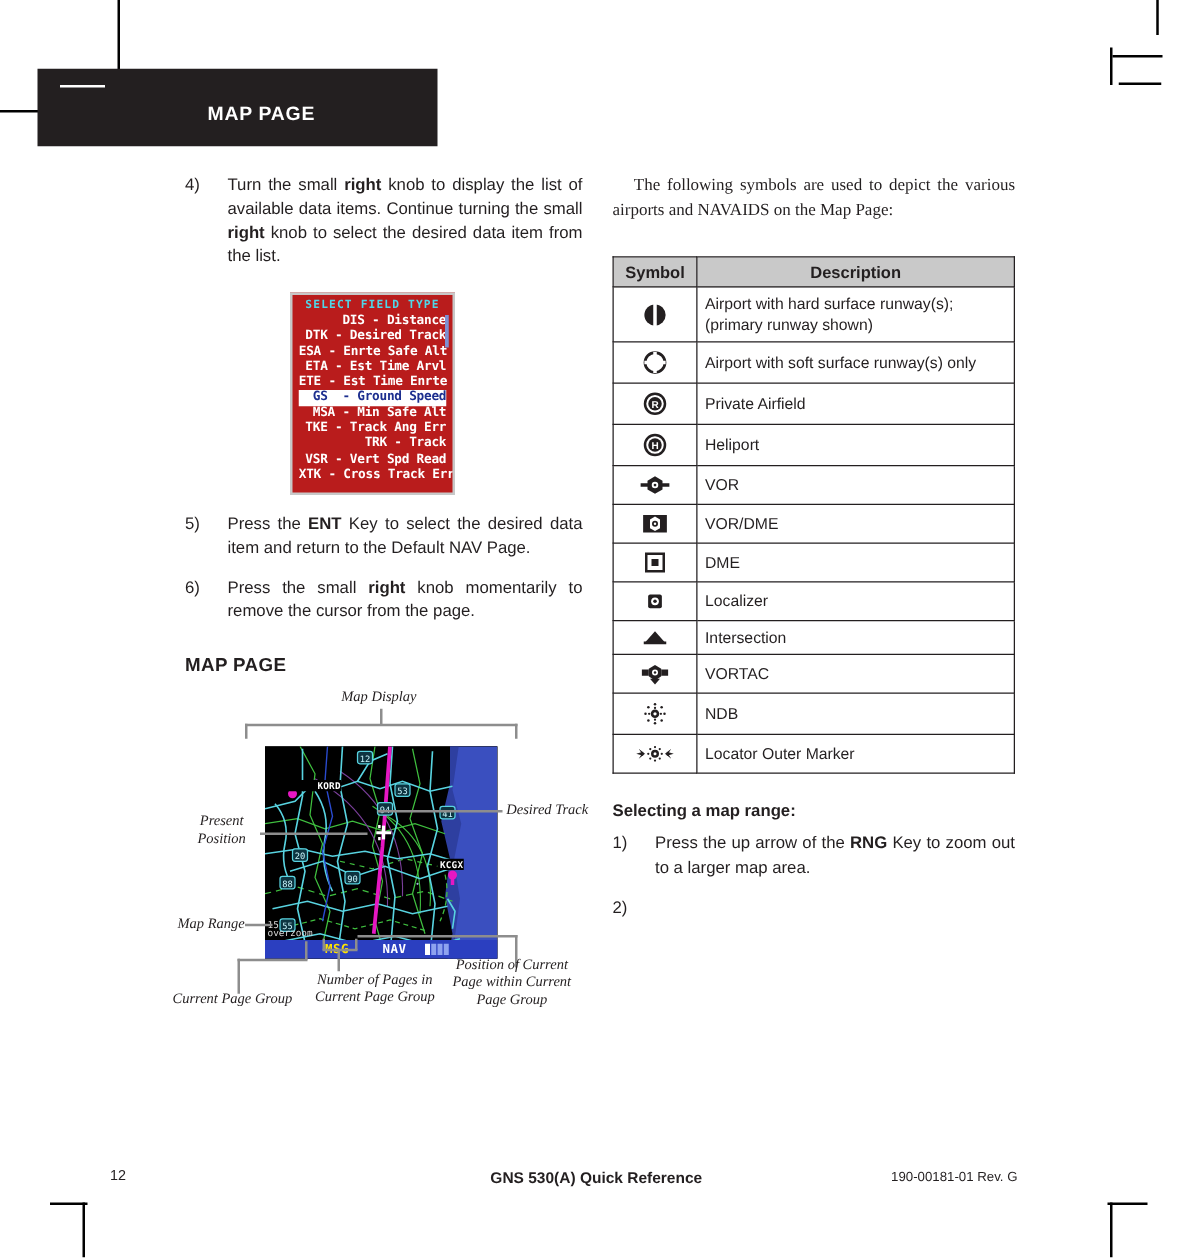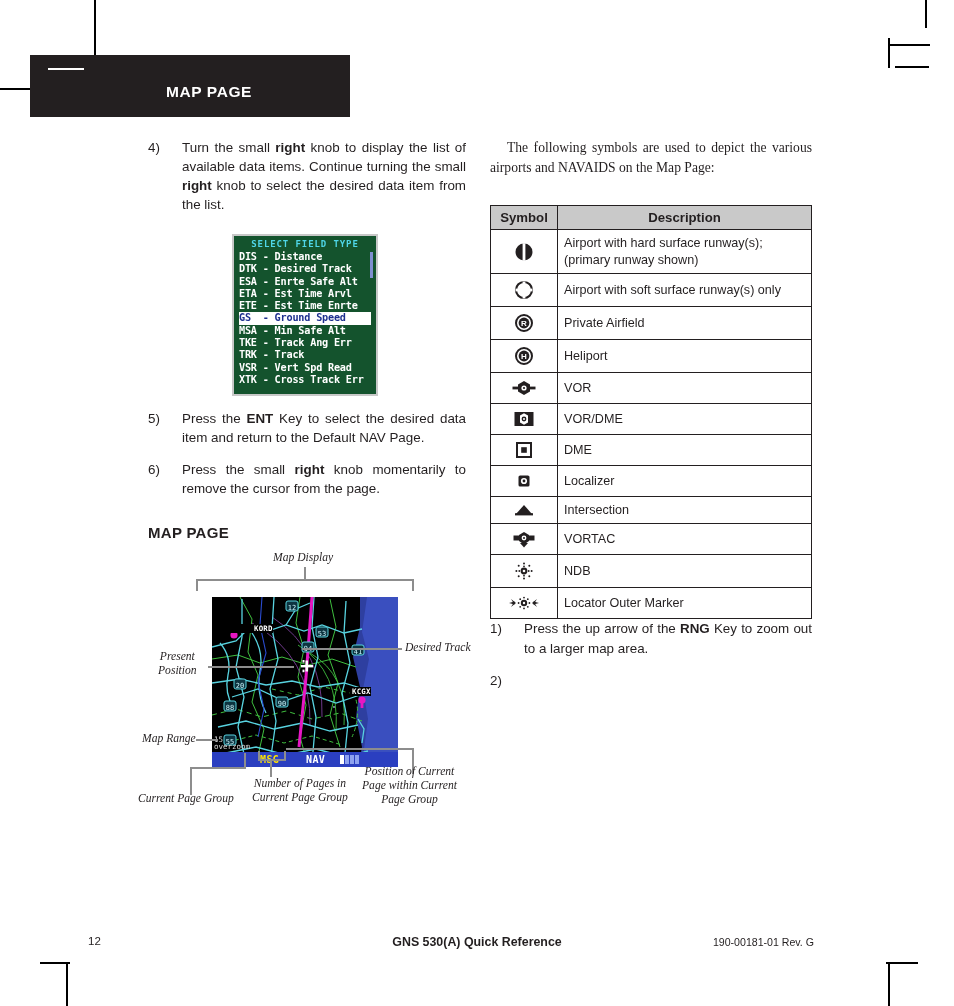--- a/index.html
+++ b/index.html
@@ -70,36 +70,36 @@
     font-weight: bold;
     margin: 26px 0 0 0;
     letter-spacing: 0.3px;
     color: #231f20;
   }
 
   
   #select-field-screen {
     position: absolute;
     left: 232px; top: 234px;
-    width: 146px; height: 162px;
-    background: #14532d;
+    width: 132px; height: 162px;
+    background: #b91c1c;
     border: 2px solid #c8c8c8;
     box-sizing: border-box;
     font-family: "DejaVu Sans Mono", monospace;
     overflow: hidden;
   }
   #select-field-screen .sf-title {
     color: #4fd6e8;
     font-size: 9px;
     font-weight: bold;
     text-align: center;
     letter-spacing: 0.9px;
     padding: 3px 0 2px 0;
   }
-  #select-field-screen .sf-list { padding: 0 5px; }
+  #select-field-screen .sf-list { padding: 0 5px; text-align: right; }
   #select-field-screen .sf-row {
     color: #ffffff;
     font-size: 10.2px;
     font-weight: bold;
     line-height: 12.3px;
     white-space: pre;
     letter-spacing: -0.2px;
   }
   #select-field-screen .sf-row.selected {
     background: #ffffff;
@@ -476,20 +476,21 @@
                 <path d="M7.5 8.4 L2 10 L7.5 11.6 Z"></path>
                 <path d="M26.5 8.4 L32 10 L26.5 11.6 Z"></path>
               </g>
             </svg>
           </td>
           <td class="c-desc">Locator Outer Marker</td>
         </tr>
       </tbody>
   </table>
 
+  <h3 class="minihead">Selecting a map range:</h3>
   <div id="range-steps">
       <div class="step">
         <div class="num">1)</div>
         <div class="body"><span>Press the up arrow of the </span><b>RNG</b><span> Key to zoom out to a larger map area.</span></div>
       </div>
       <div class="step">
         <div class="num">2)</div>
       </div>
     </div>
 </div>

